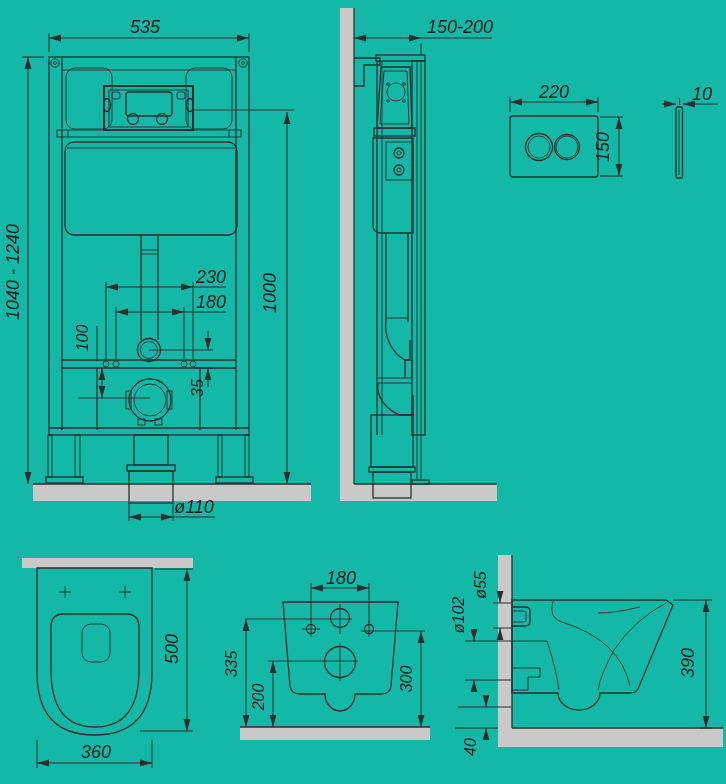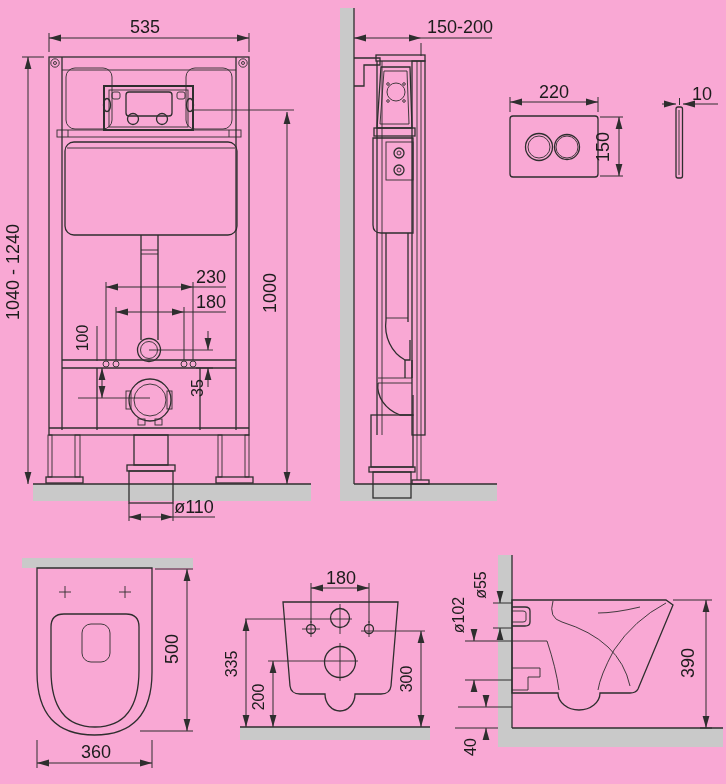--- a/index.html
+++ b/index.html
@@ -1,16 +1,16 @@
 <!DOCTYPE html>
 <html><head>
 <meta charset="utf-8">
 <style>
   html,body{margin:0;padding:0;background:#ffffff;}
-  .page{width:726px;height:784px;background:#f9a8d4;position:relative;font-family:"Liberation Sans",sans-serif;}
+  .page{width:726px;height:784px;background:#14b8a6;position:relative;font-family:"Liberation Sans",sans-serif;font-style:italic;}
   svg{display:block;}
   text{fill:#1c1c1c;font-family:"Liberation Sans","DejaVu Sans",sans-serif;font-size:18px;}
   text.sm{font-size:16px;}
   .ln{stroke:#2e2e2e;stroke-width:1.3;fill:none;}
   .thin{stroke:#2e2e2e;stroke-width:0.9;fill:none;}
   .bold{stroke:#2e2e2e;stroke-width:2;fill:none;}
   .dim{stroke:#2e2e2e;stroke-width:1;fill:none;}
   .wfill{fill:#c9c9c9;stroke:none;}
 </style>
 </head>

